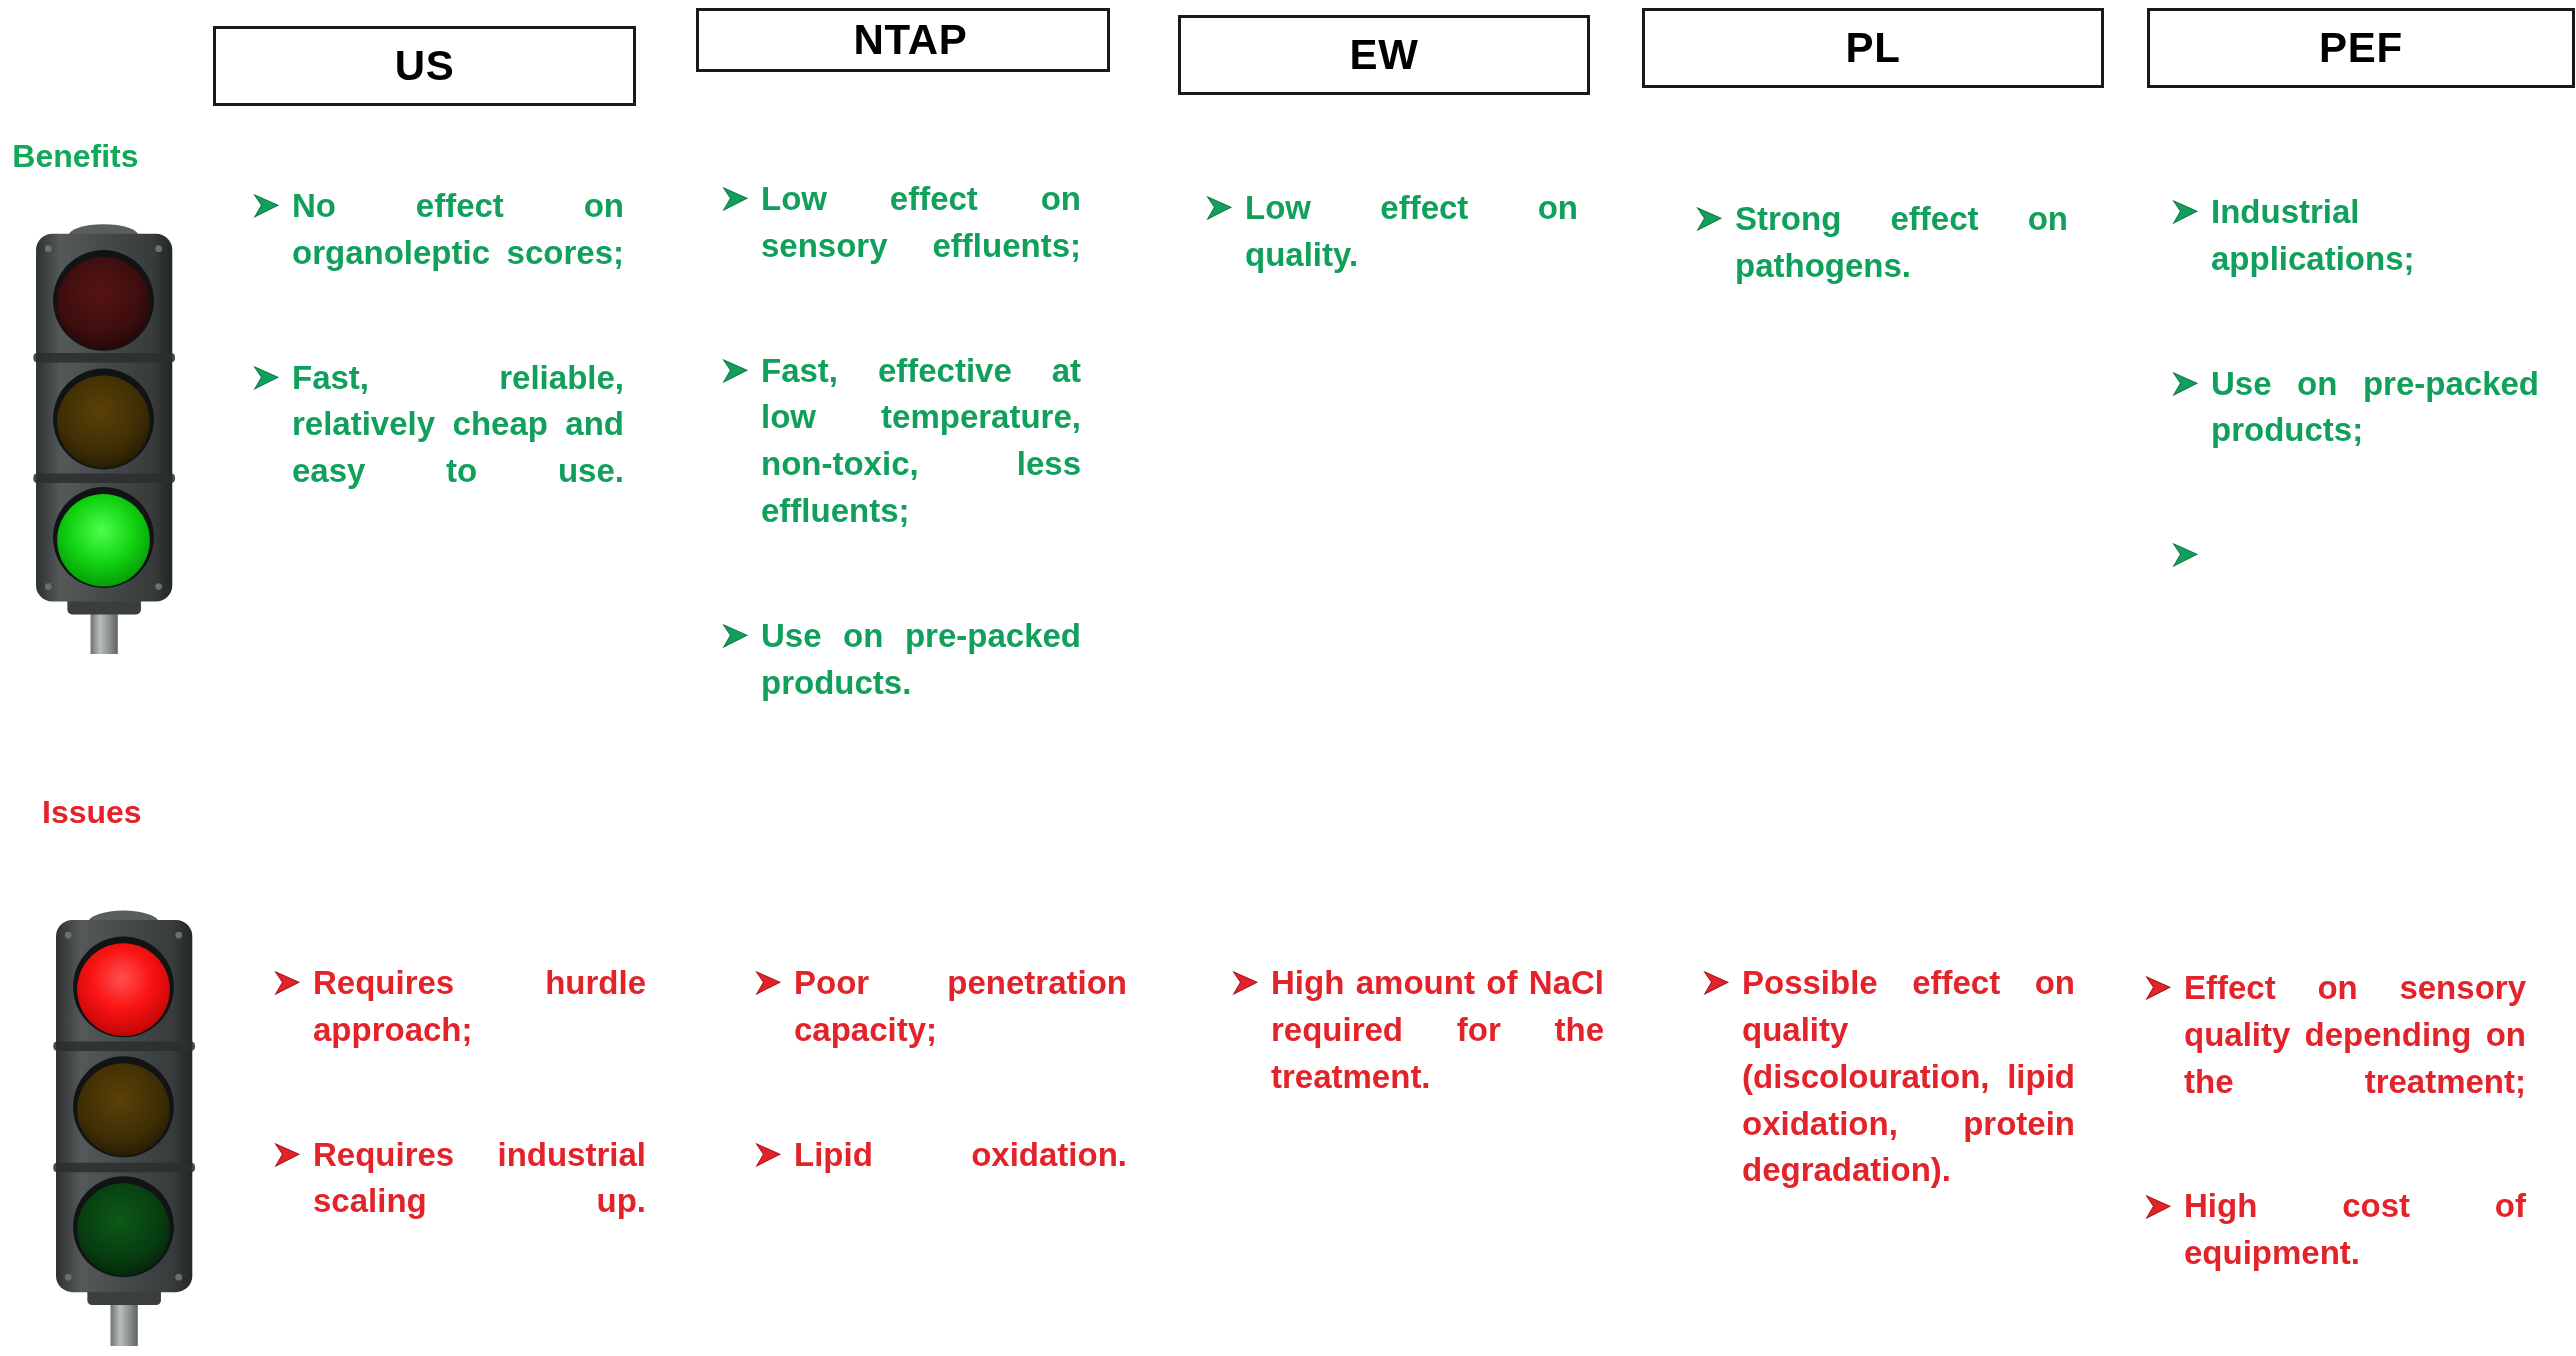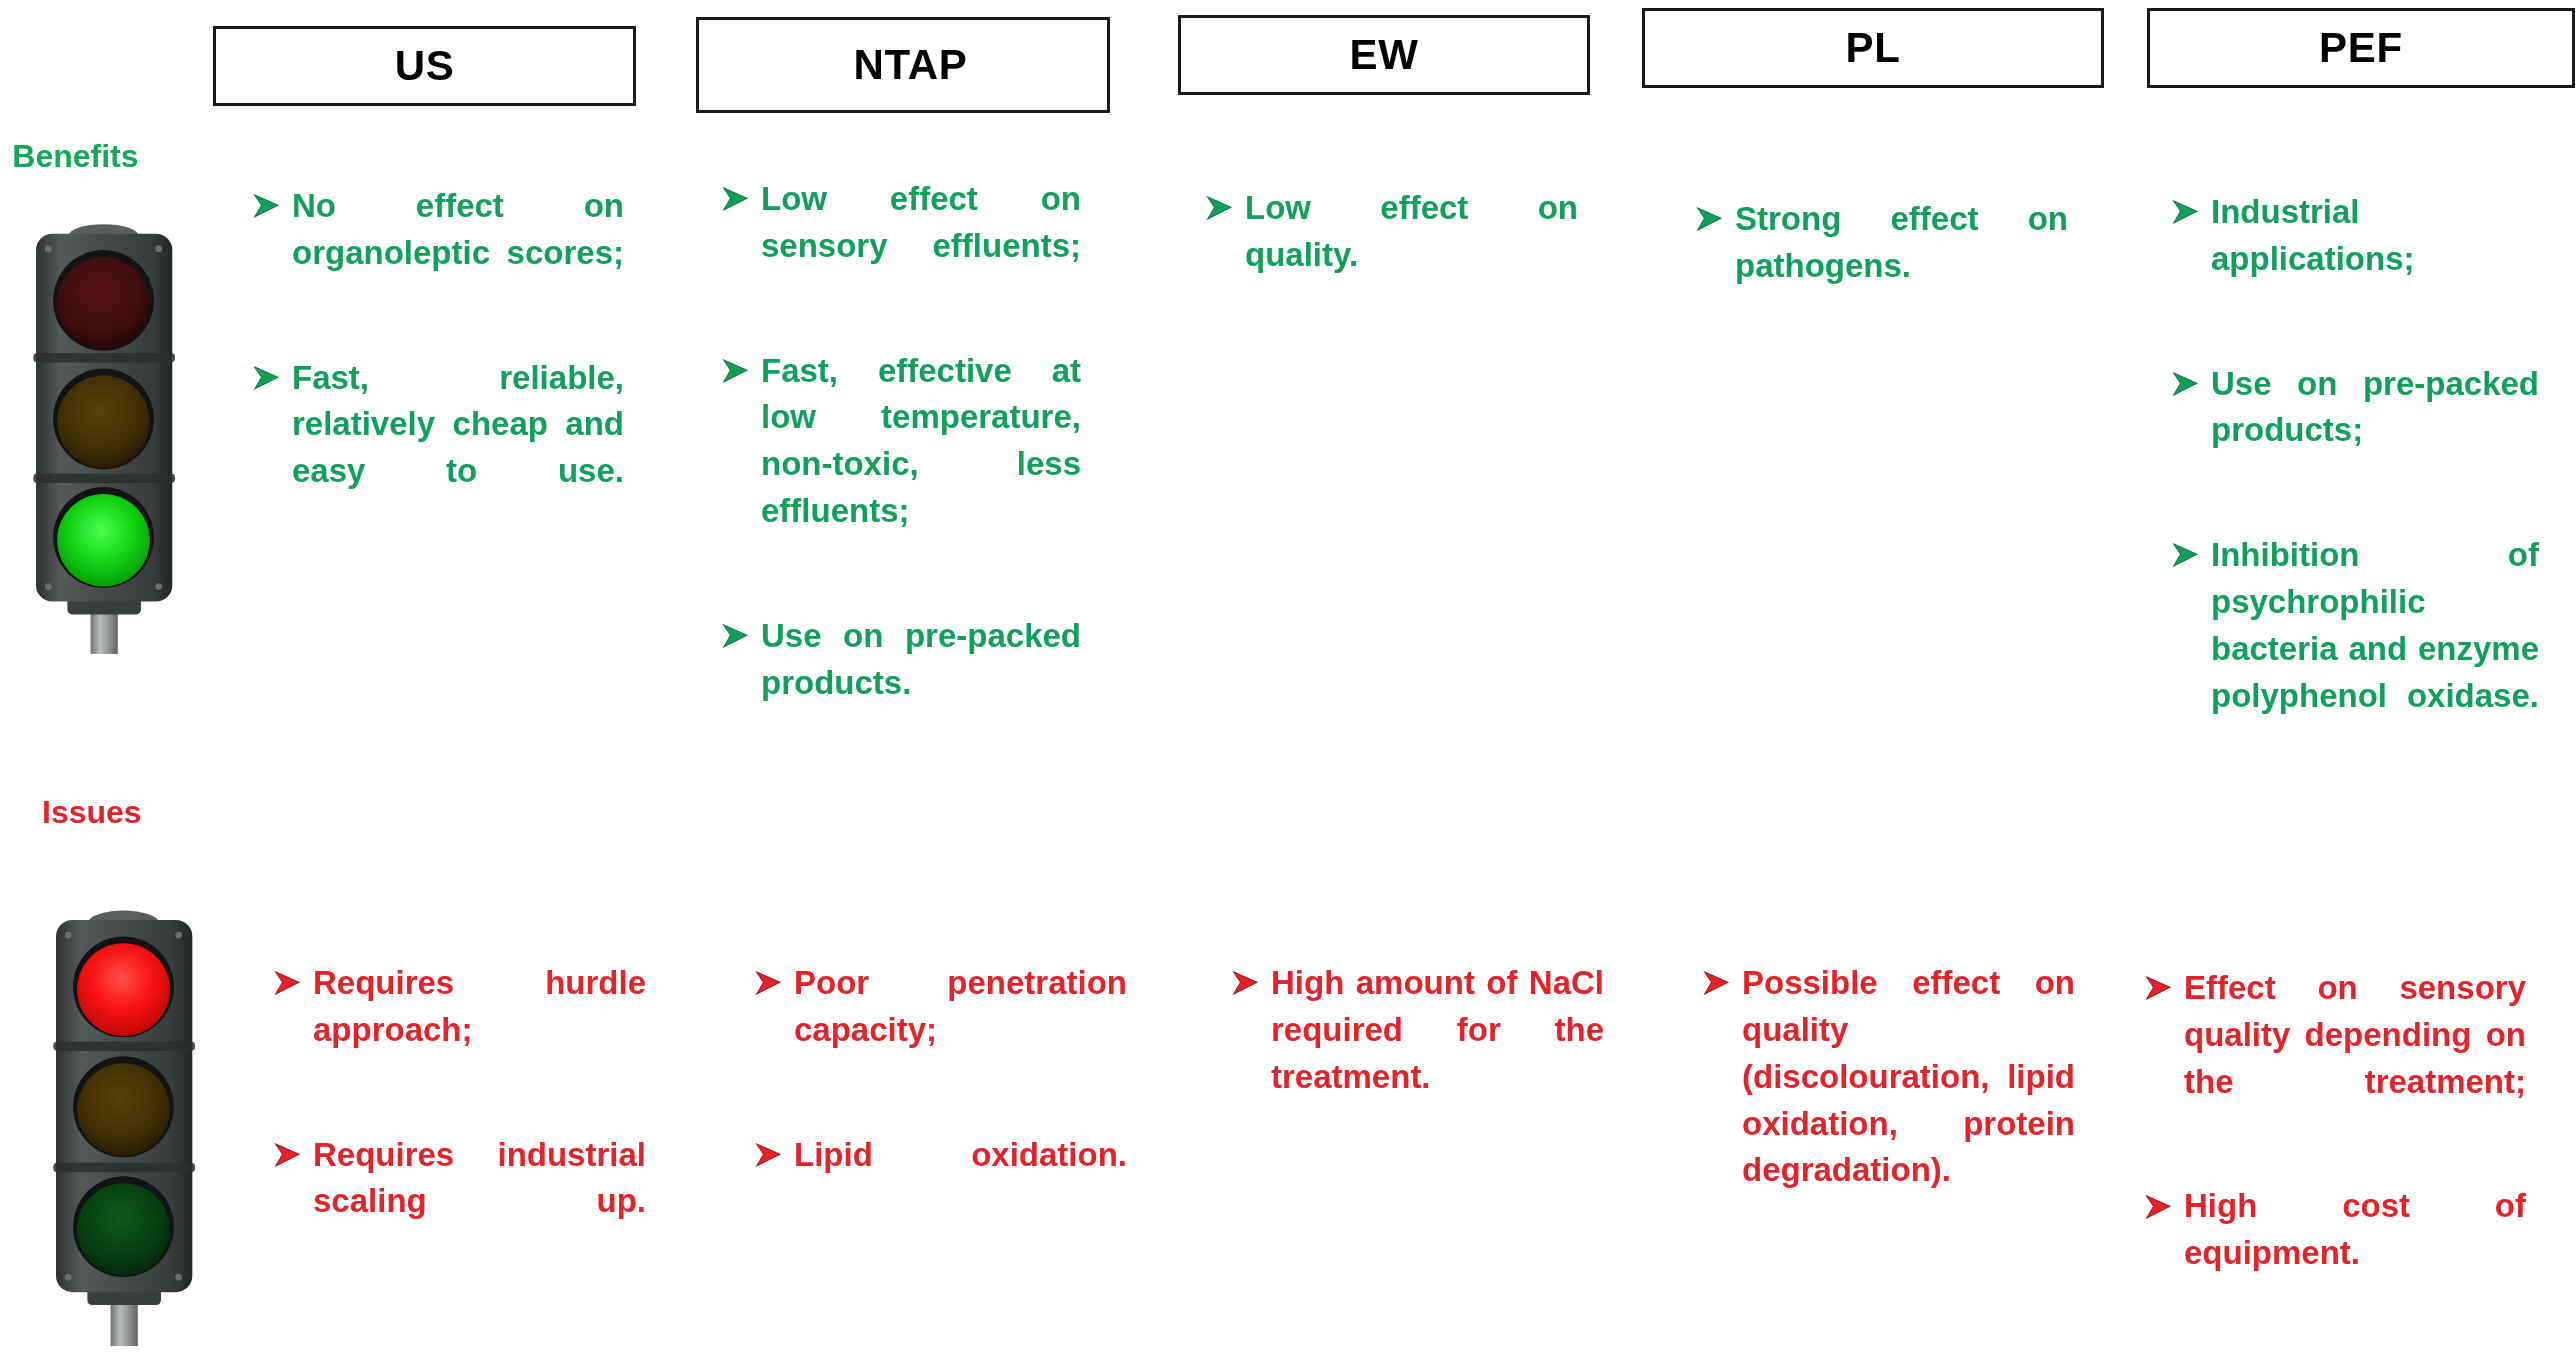--- a/index.html
+++ b/index.html
@@ -92,21 +92,21 @@
 </style>
 </head>
 <body>
 
 <div id="page">
 
   <div class="hdr-box" style="left:213px; top:26px; width:423px; height:80px;">
     <span class="hdr-label">US</span>
   </div>
 
-  <div class="hdr-box" style="left:696px; top:17px; width:414px; height:96px;padding-left:15px;">
+  <div class="hdr-box" style="left:696px; top:8px; width:414px; height:64px;padding-left:15px;">
     <span class="hdr-label">NTAP</span>
   </div>
 
   <div class="hdr-box" style="left:1178px; top:15px; width:412px; height:80px;">
     <span class="hdr-label">EW</span>
   </div>
 
   <div class="hdr-box" style="left:1642px; top:8.2px; width:462px; height:80px;">
     <span class="hdr-label">PL</span>
   </div>
@@ -312,21 +312,20 @@
           </svg>
       </span>
       <span>Use on pre-packed products;</span>
     </div>
     <div class="bullet-item just-all">
       <span class="arrow">
         <svg width="30" height="30" viewBox="0 0 44 44">
             <path d="M4 6 L38 21 L4 38 L14 21 Z" fill="#11a05b" stroke="#0d7a45" stroke-width="1.5"></path>
           </svg>
       </span>
-      <span>Inhibition of psychrophilic bacteria and enzyme polyphenol oxidase.</span>
     </div>
   </div>
 
   <div class="col-block issues-text" style="left:273px; top:960px; width:373px;">
     <div class="bullet-item just-all">
       <span class="arrow">
         <svg width="30" height="30" viewBox="0 0 44 44">
             <path d="M4 6 L38 21 L4 38 L14 21 Z" fill="#e2232a" stroke="#a81419" stroke-width="1.5"></path>
           </svg>
       </span>

